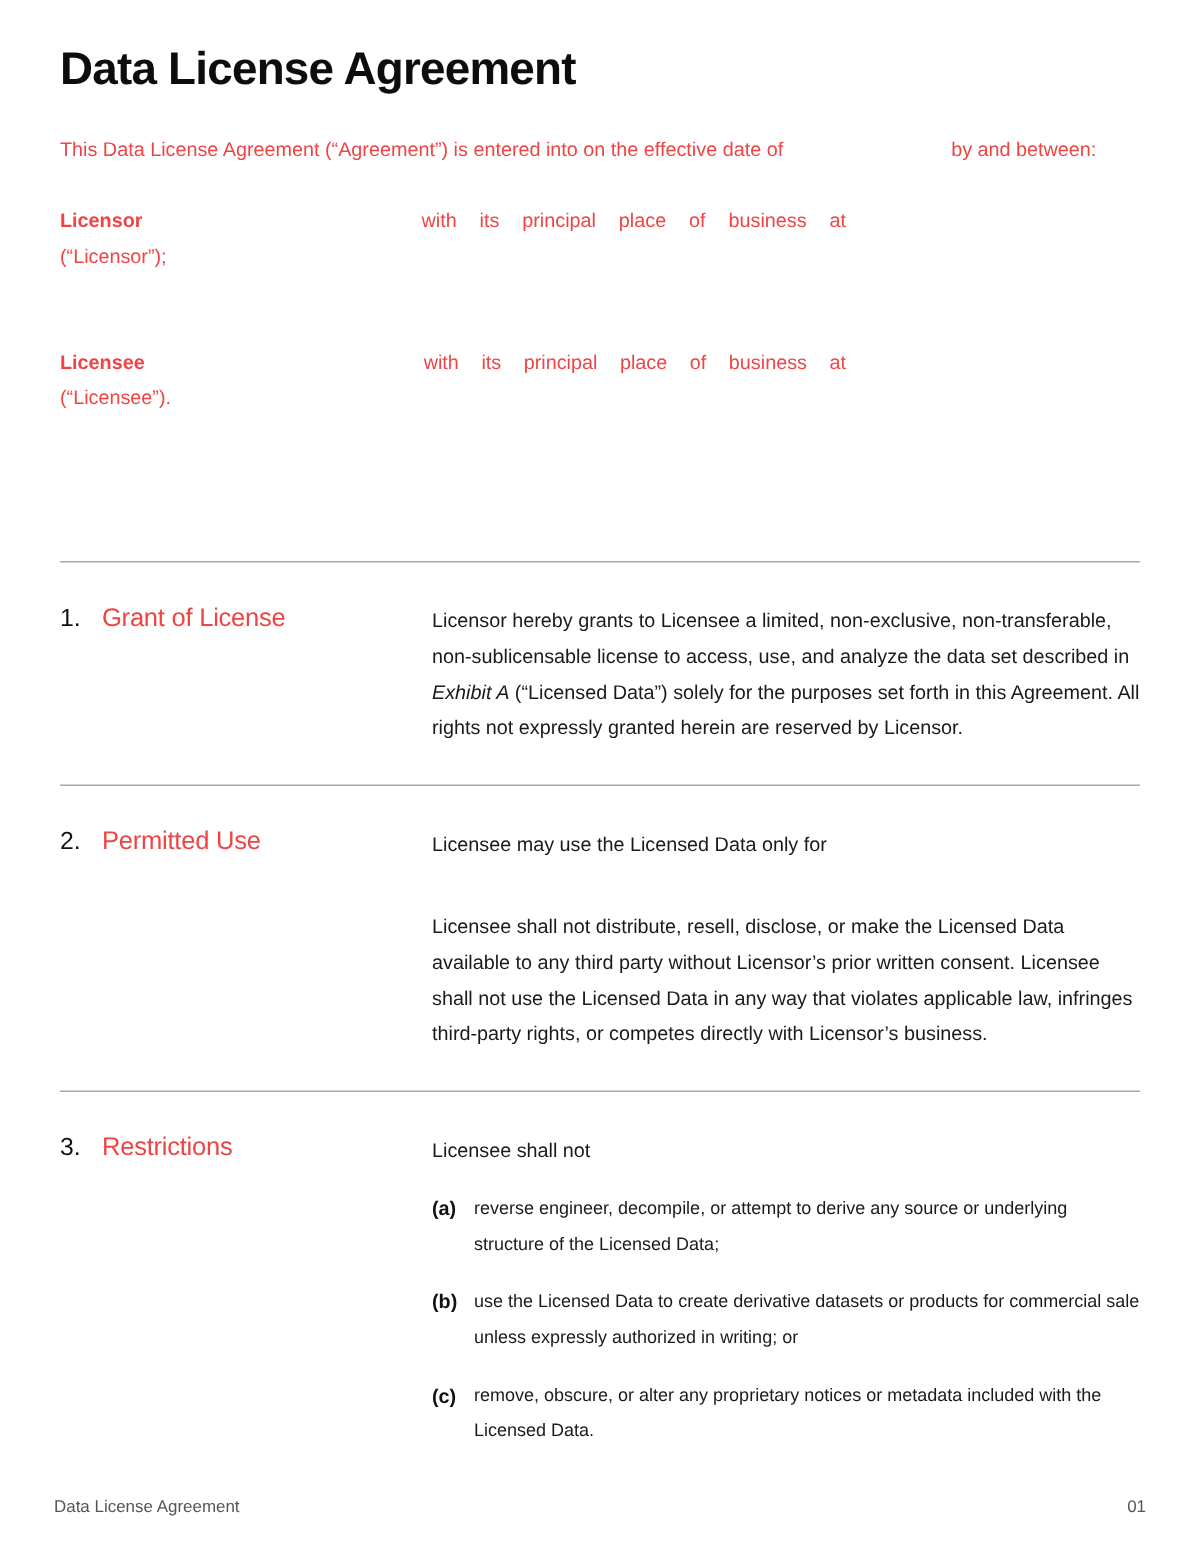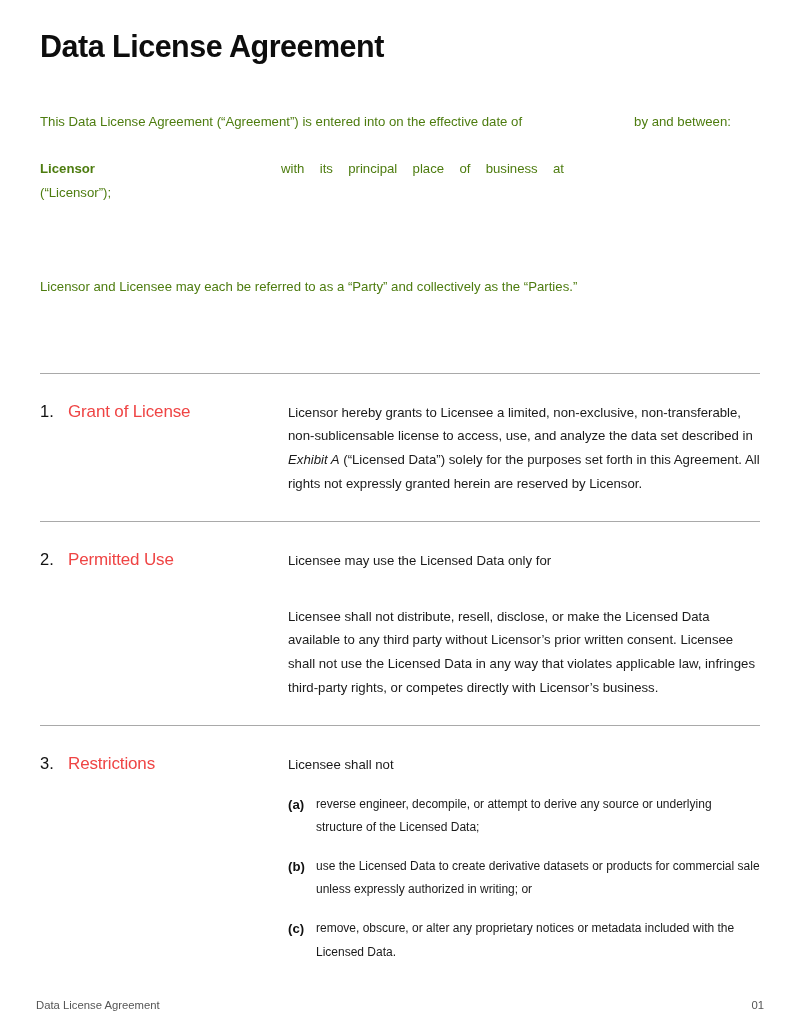--- a/index.html
+++ b/index.html
@@ -29,24 +29,24 @@
     padding-top: 27px;
     font-size: 30.5px;
     line-height: 38px;
     font-weight: 700;
     letter-spacing: -0.5px;
     color: #0d0d0d;
   }
 
   
   .preamble {
-    margin-top: 45px;
+    margin-top: 23px;
     font-size: 13.2px;
     line-height: 23.6px;
-    color: #4d7c0f;
+    color: #ef4444;
     text-align: justify;
     text-justify: inter-word;
   }
   .preamble p {
     margin: 0 0 0 0;
   }
   .blank {
     display: inline-block;
     height: 1px;
   }
@@ -173,24 +173,26 @@
 
     <p>
       <span class="bold">Licensor</span><span class="blank blank-name"></span><span>with its principal place of business at</span><span class="blank blank-addr"></span><span>(“Licensor”);</span>
     </p>
 
     <div class="para-gap"></div>
 
 
     <div class="para-gap"></div>
 
-
-    <div class="para-gap"></div>
-
-    <p>Licensor and Licensee may each be referred to as a “Party” and collectively as the “Parties.”</p>
+    <p>
+      <span class="bold">Licensee</span><span class="blank blank-name"></span><span>with its principal place of business at</span><span class="blank blank-addr2"></span><span>(“Licensee”).</span>
+    </p>
+
+    <div class="para-gap"></div>
+
 
   </div>
 
   <div class="sections">
 
     <hr class="rule">
 
     <div class="section">
       <div class="sec-head">
         <span class="sec-num">1.</span>

